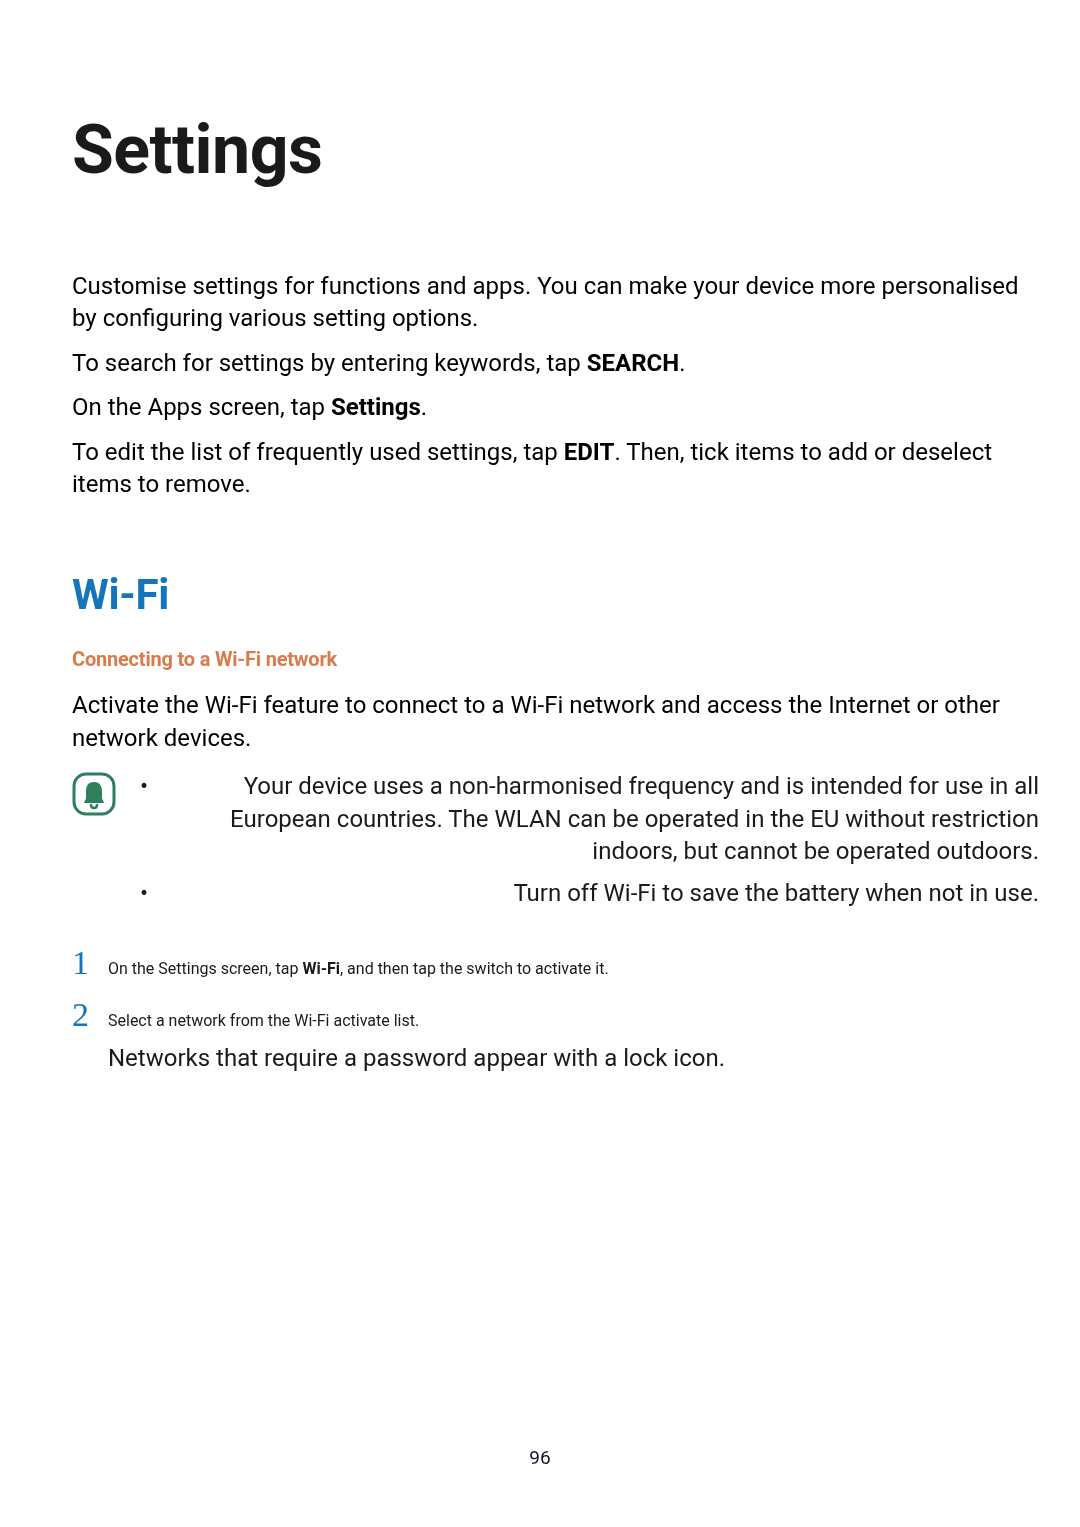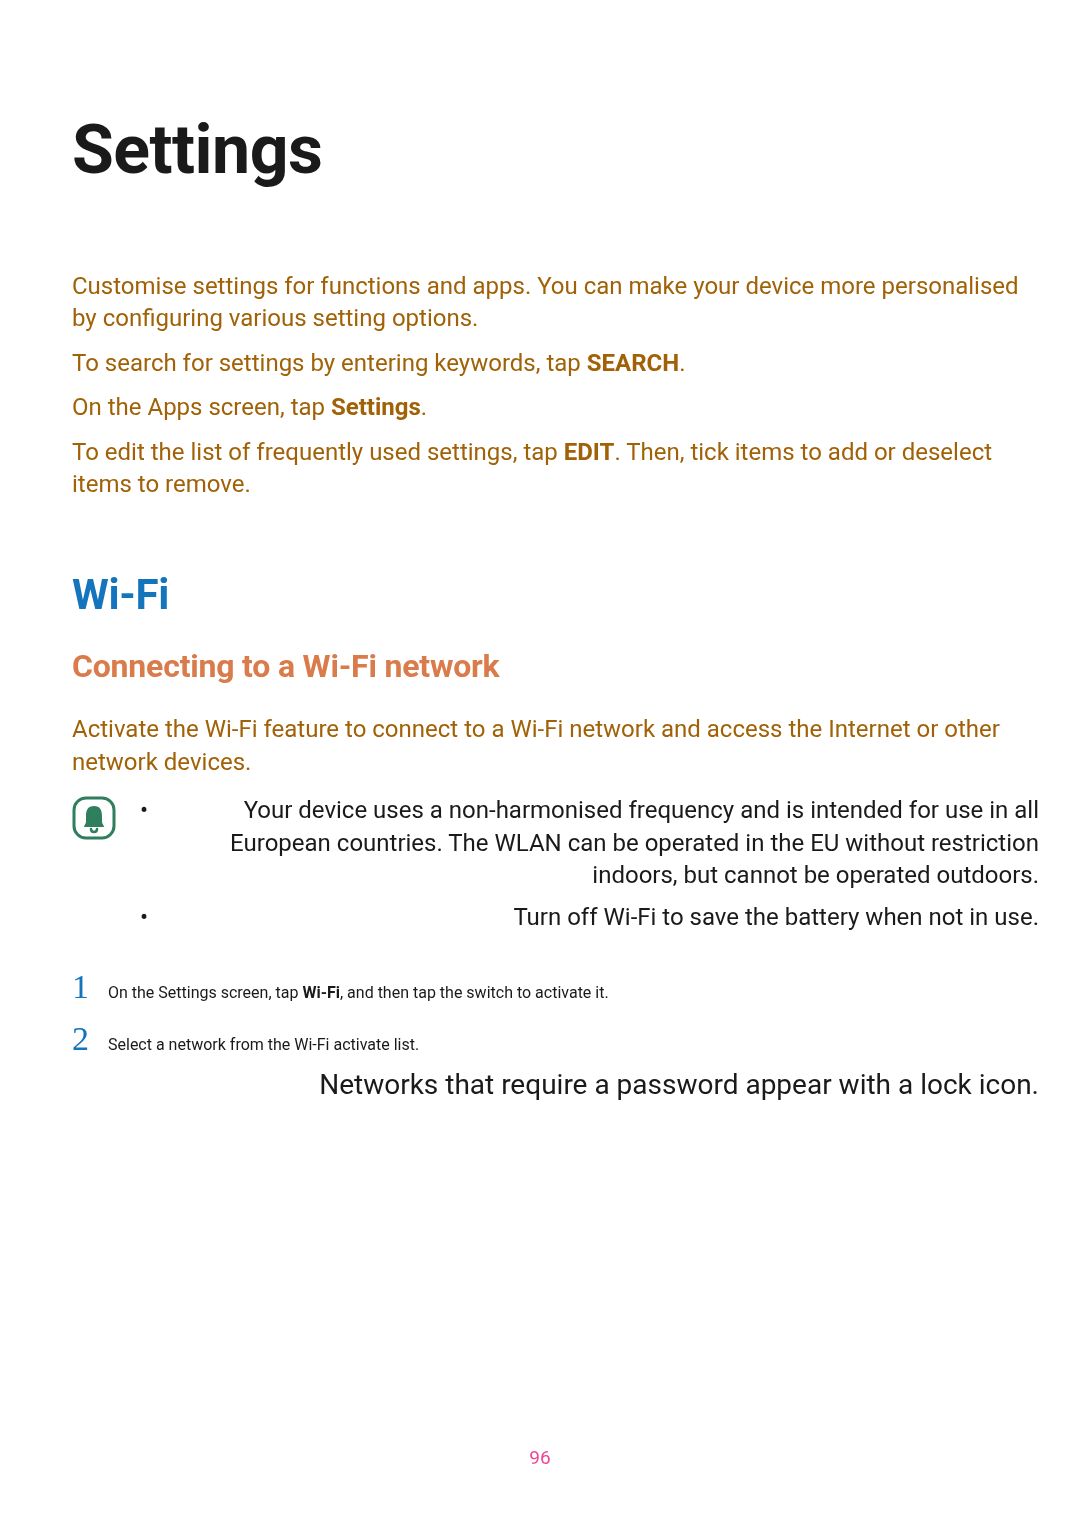--- a/index.html
+++ b/index.html
@@ -22,31 +22,31 @@
       letter-spacing: -0.5px;
     }
     .section-heading {
       font-size: 42px;
       font-weight: 700;
       color: #1475bd;
       margin-bottom: 28px;
       letter-spacing: -0.3px;
     }
     .subsection-heading {
-      font-size: 32px;
+      font-size: 20px;
       font-weight: 700;
       color: #d97b4a;
       margin-top: 18px;
-      margin-bottom: 28px;
+      margin-bottom: 18px;
       letter-spacing: -0.2px;
     }
     .body-text {
       font-size: 24px;
       line-height: 1.35;
-      color: #a16207;
+      color: #000000;
       margin-bottom: 12px;
     }
     .body-text strong {
       font-weight: 700;
     }
     .section-gap {
       margin-top: 70px;
     }
     .note-block {
       display: flex;
@@ -98,33 +98,32 @@
       line-height: 1;
       font-family: Georgia, "Times New Roman", serif;
     }
     .step-text {
       flex: 1;
       font-size: 16px;
       line-height: 1.35;
     }
     .step-subtext {
       margin-left: 36px;
-      font-size: 28px;
+      font-size: 24px;
       line-height: 1.35;
       margin-top: 6px;
-      text-align: right;
     }
     .page-number {
       position: absolute;
       bottom: 58px;
       left: 0;
       right: 0;
       text-align: center;
       font-size: 19px;
-      color: #ec4899;
+      color: #0f172a;
     }
   </style>
 </head>
 <body>
 
 <div class="page">
 
   <h1 class="title">Settings</h1>
 
 

